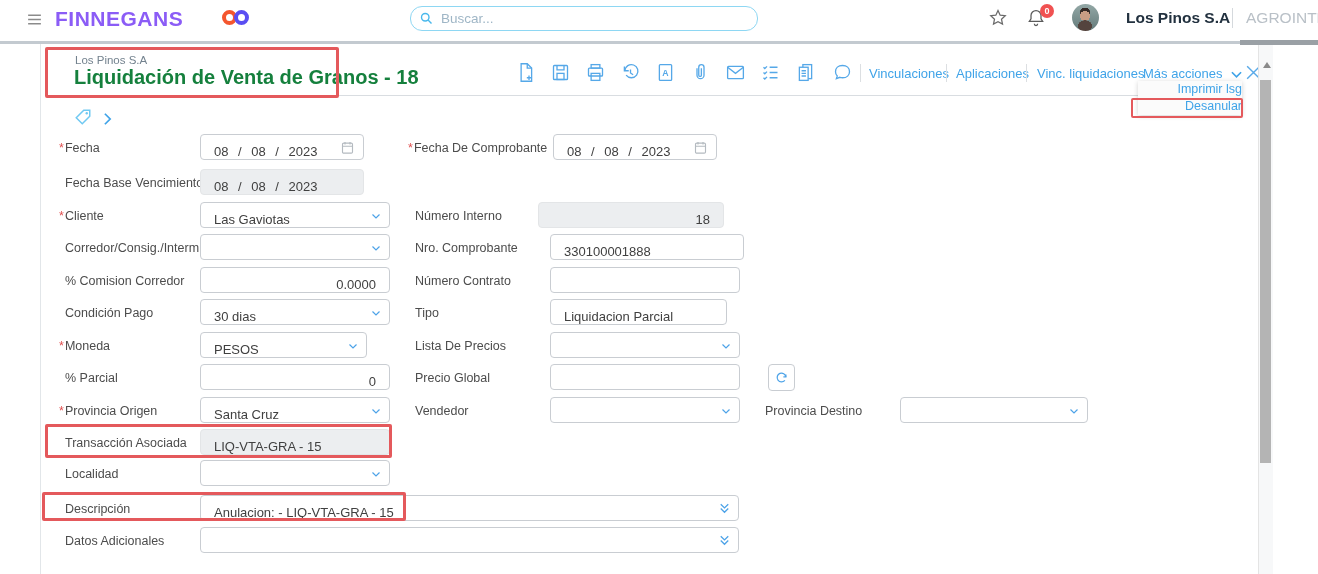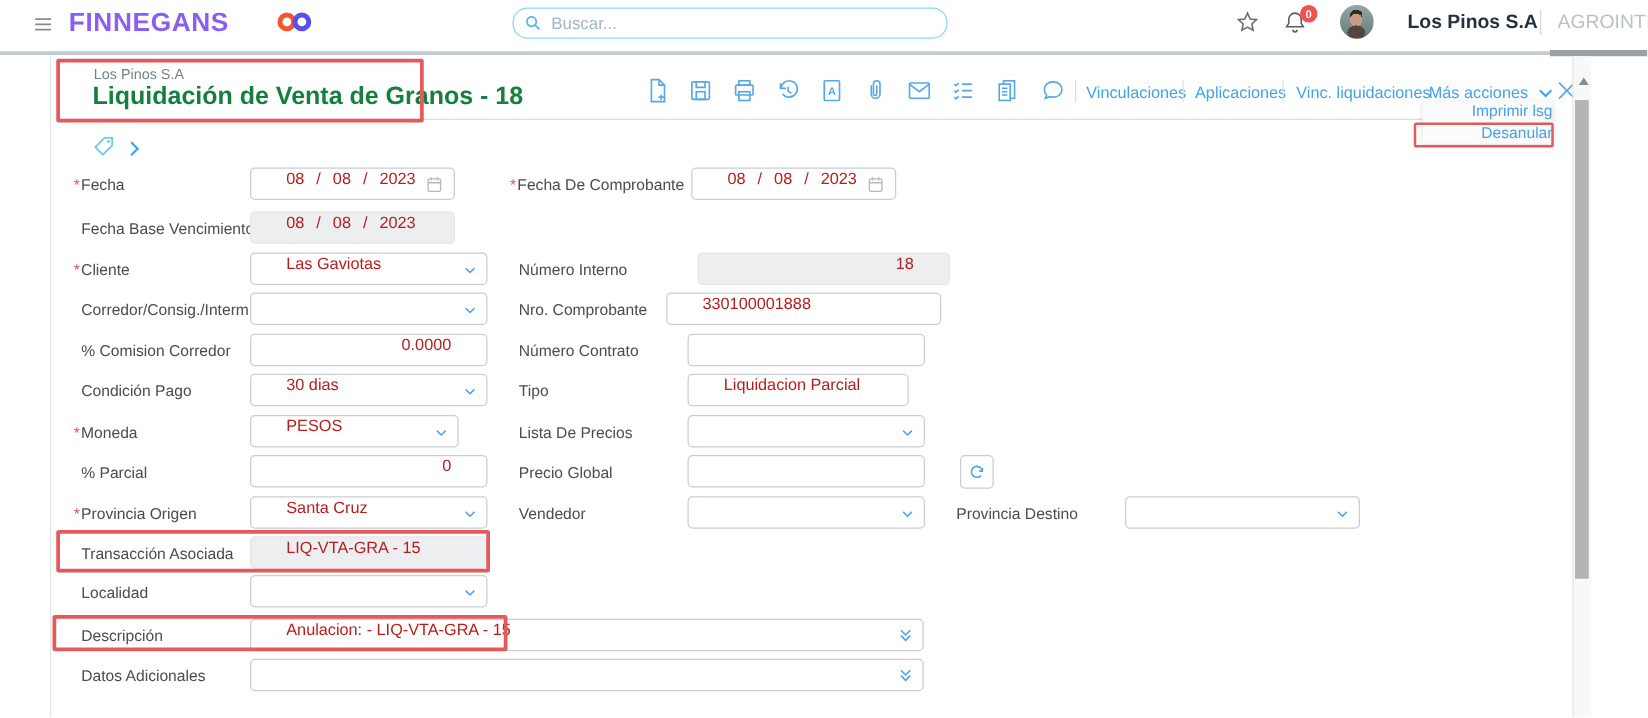--- a/index.html
+++ b/index.html
@@ -52,21 +52,21 @@
   
   .redbox { position:absolute; border:3px solid #e4595c; border-radius:2px; pointer-events:none; }
 
   
   .tag-row { position:absolute; left:74px; top:108px; }
 
   
   .lbl { position:absolute; font-size:12.5px; color:#4c4c4c; white-space:nowrap; }
   .req { color:#e04f4f; margin-right:1px; }
   .field { position:absolute; height:26px; background:#fff; border:1px solid #c9cdd2; border-radius:4px;
-           font-size:13px; color:#b91c1c; display:flex; align-items:flex-start; padding:0 28px; }
+           font-size:13px; color:#404040; display:flex; align-items:flex-end; padding:0 13px; }
   .field.gray { background:#eceef0; border-color:#e3e5e7; }
   .field.num { justify-content:flex-end; }
   .field.sel { padding-right:26px; }
   .chev { position:absolute; right:7px; top:7px; }
   .dchev { position:absolute; right:7px; top:5px; }
   .dateval { word-spacing:6px; }
   .cal { position:absolute; right:8px; top:5px; }
   .refresh-btn { position:absolute; left:768px; top:364px; width:27px; height:27px; border:1px solid #c9cdd2; border-radius:4px; background:#fff; display:flex; align-items:center; justify-content:center; cursor:pointer; }
 
   
@@ -287,26 +287,26 @@
   <div class="lbl" style="left:408px;top:141px"><span class="req">*</span><span>Fecha De Comprobante</span></div>
   <div class="field" style="left:553px;top:134px;width:164px">
     <span class="dateval">08 / 08 / 2023</span>
     <svg class="cal" width="15" height="15" viewBox="0 0 24 24" fill="none" stroke="#b4bac0" stroke-width="1.8">
         <rect x="4" y="5" width="16" height="16" rx="2"></rect>
         <path d="M4 10h16M8 3v4M16 3v4"></path>
       </svg>
   </div>
 
   <div class="lbl" style="left:415px;top:209px">Número Interno</div>
-  <div class="field gray num" style="left:558px;top:202px;width:202px">
+  <div class="field gray num" style="left:538px;top:202px;width:186px">
     <span>18</span>
   </div>
 
   <div class="lbl" style="left:415px;top:241px">Nro. Comprobante</div>
-  <div class="field" style="left:533px;top:234px;width:220px">
+  <div class="field" style="left:550px;top:234px;width:194px">
     <span>330100001888</span>
   </div>
 
   <div class="lbl" style="left:415px;top:274px">Número Contrato</div>
   <div class="field" style="left:550px;top:267px;width:190px">
     <span></span>
   </div>
 
   <div class="lbl" style="left:415px;top:306px">Tipo</div>
   <div class="field" style="left:550px;top:299px;width:177px">

